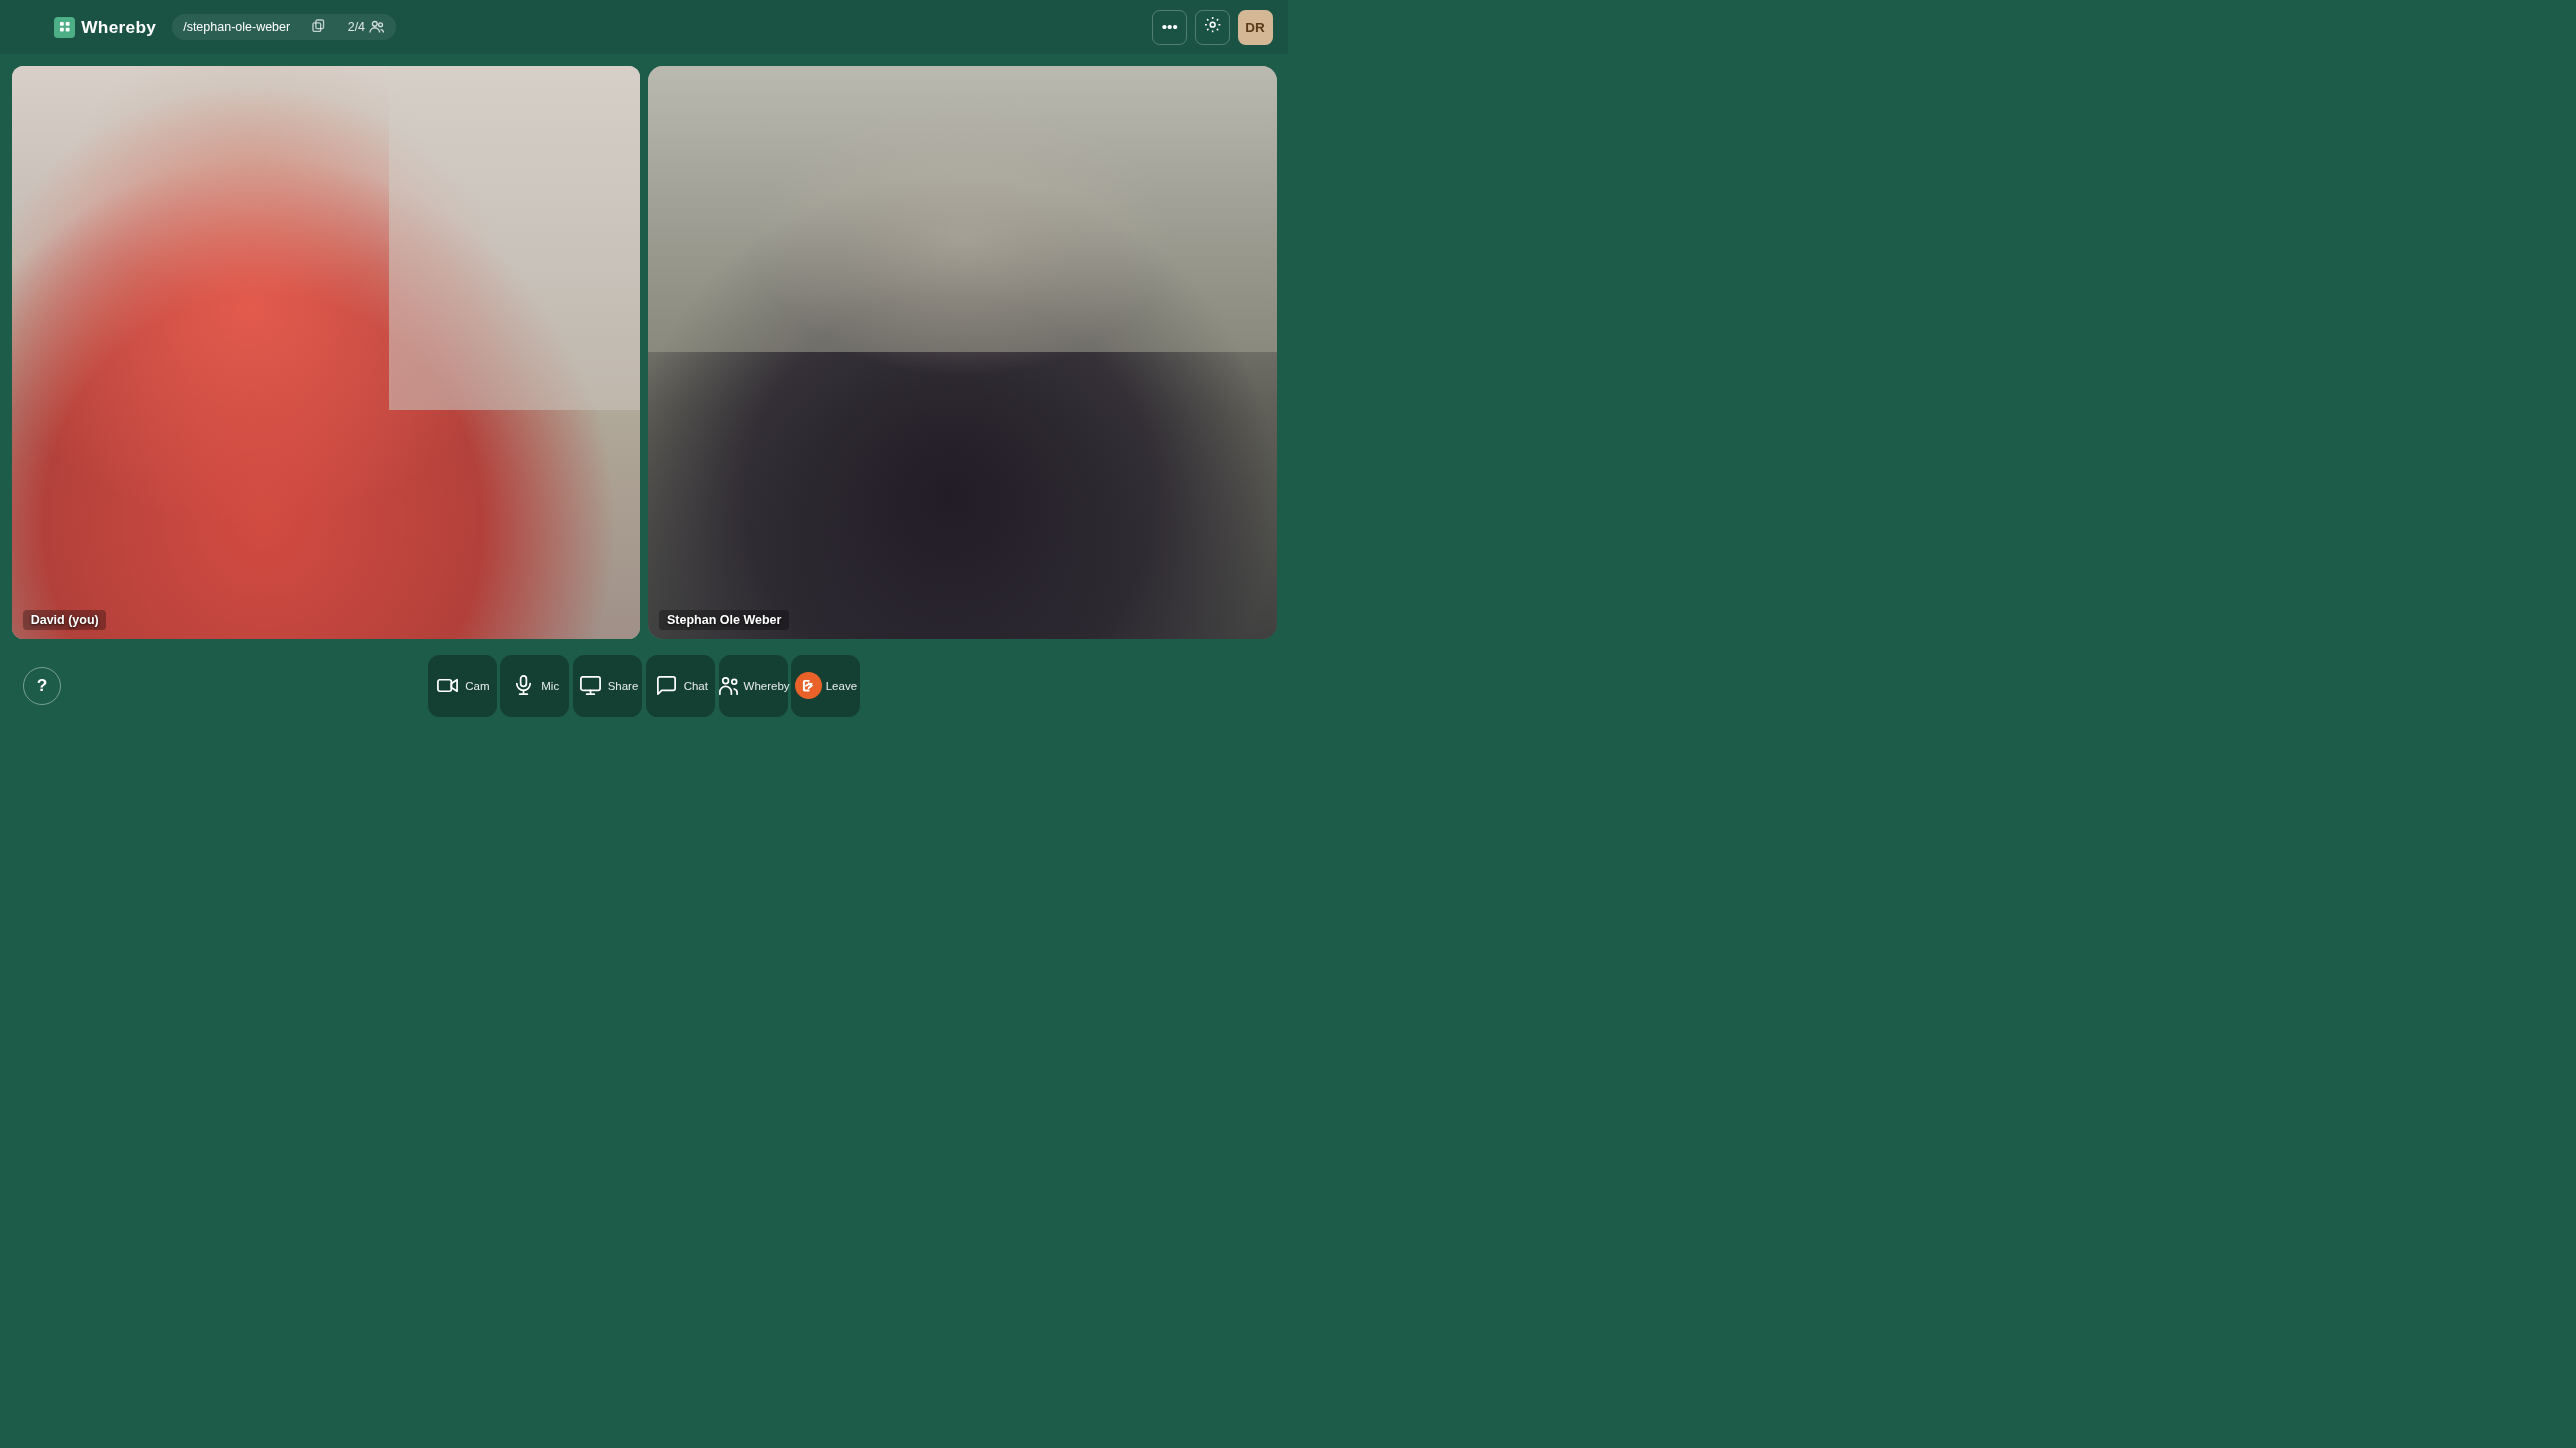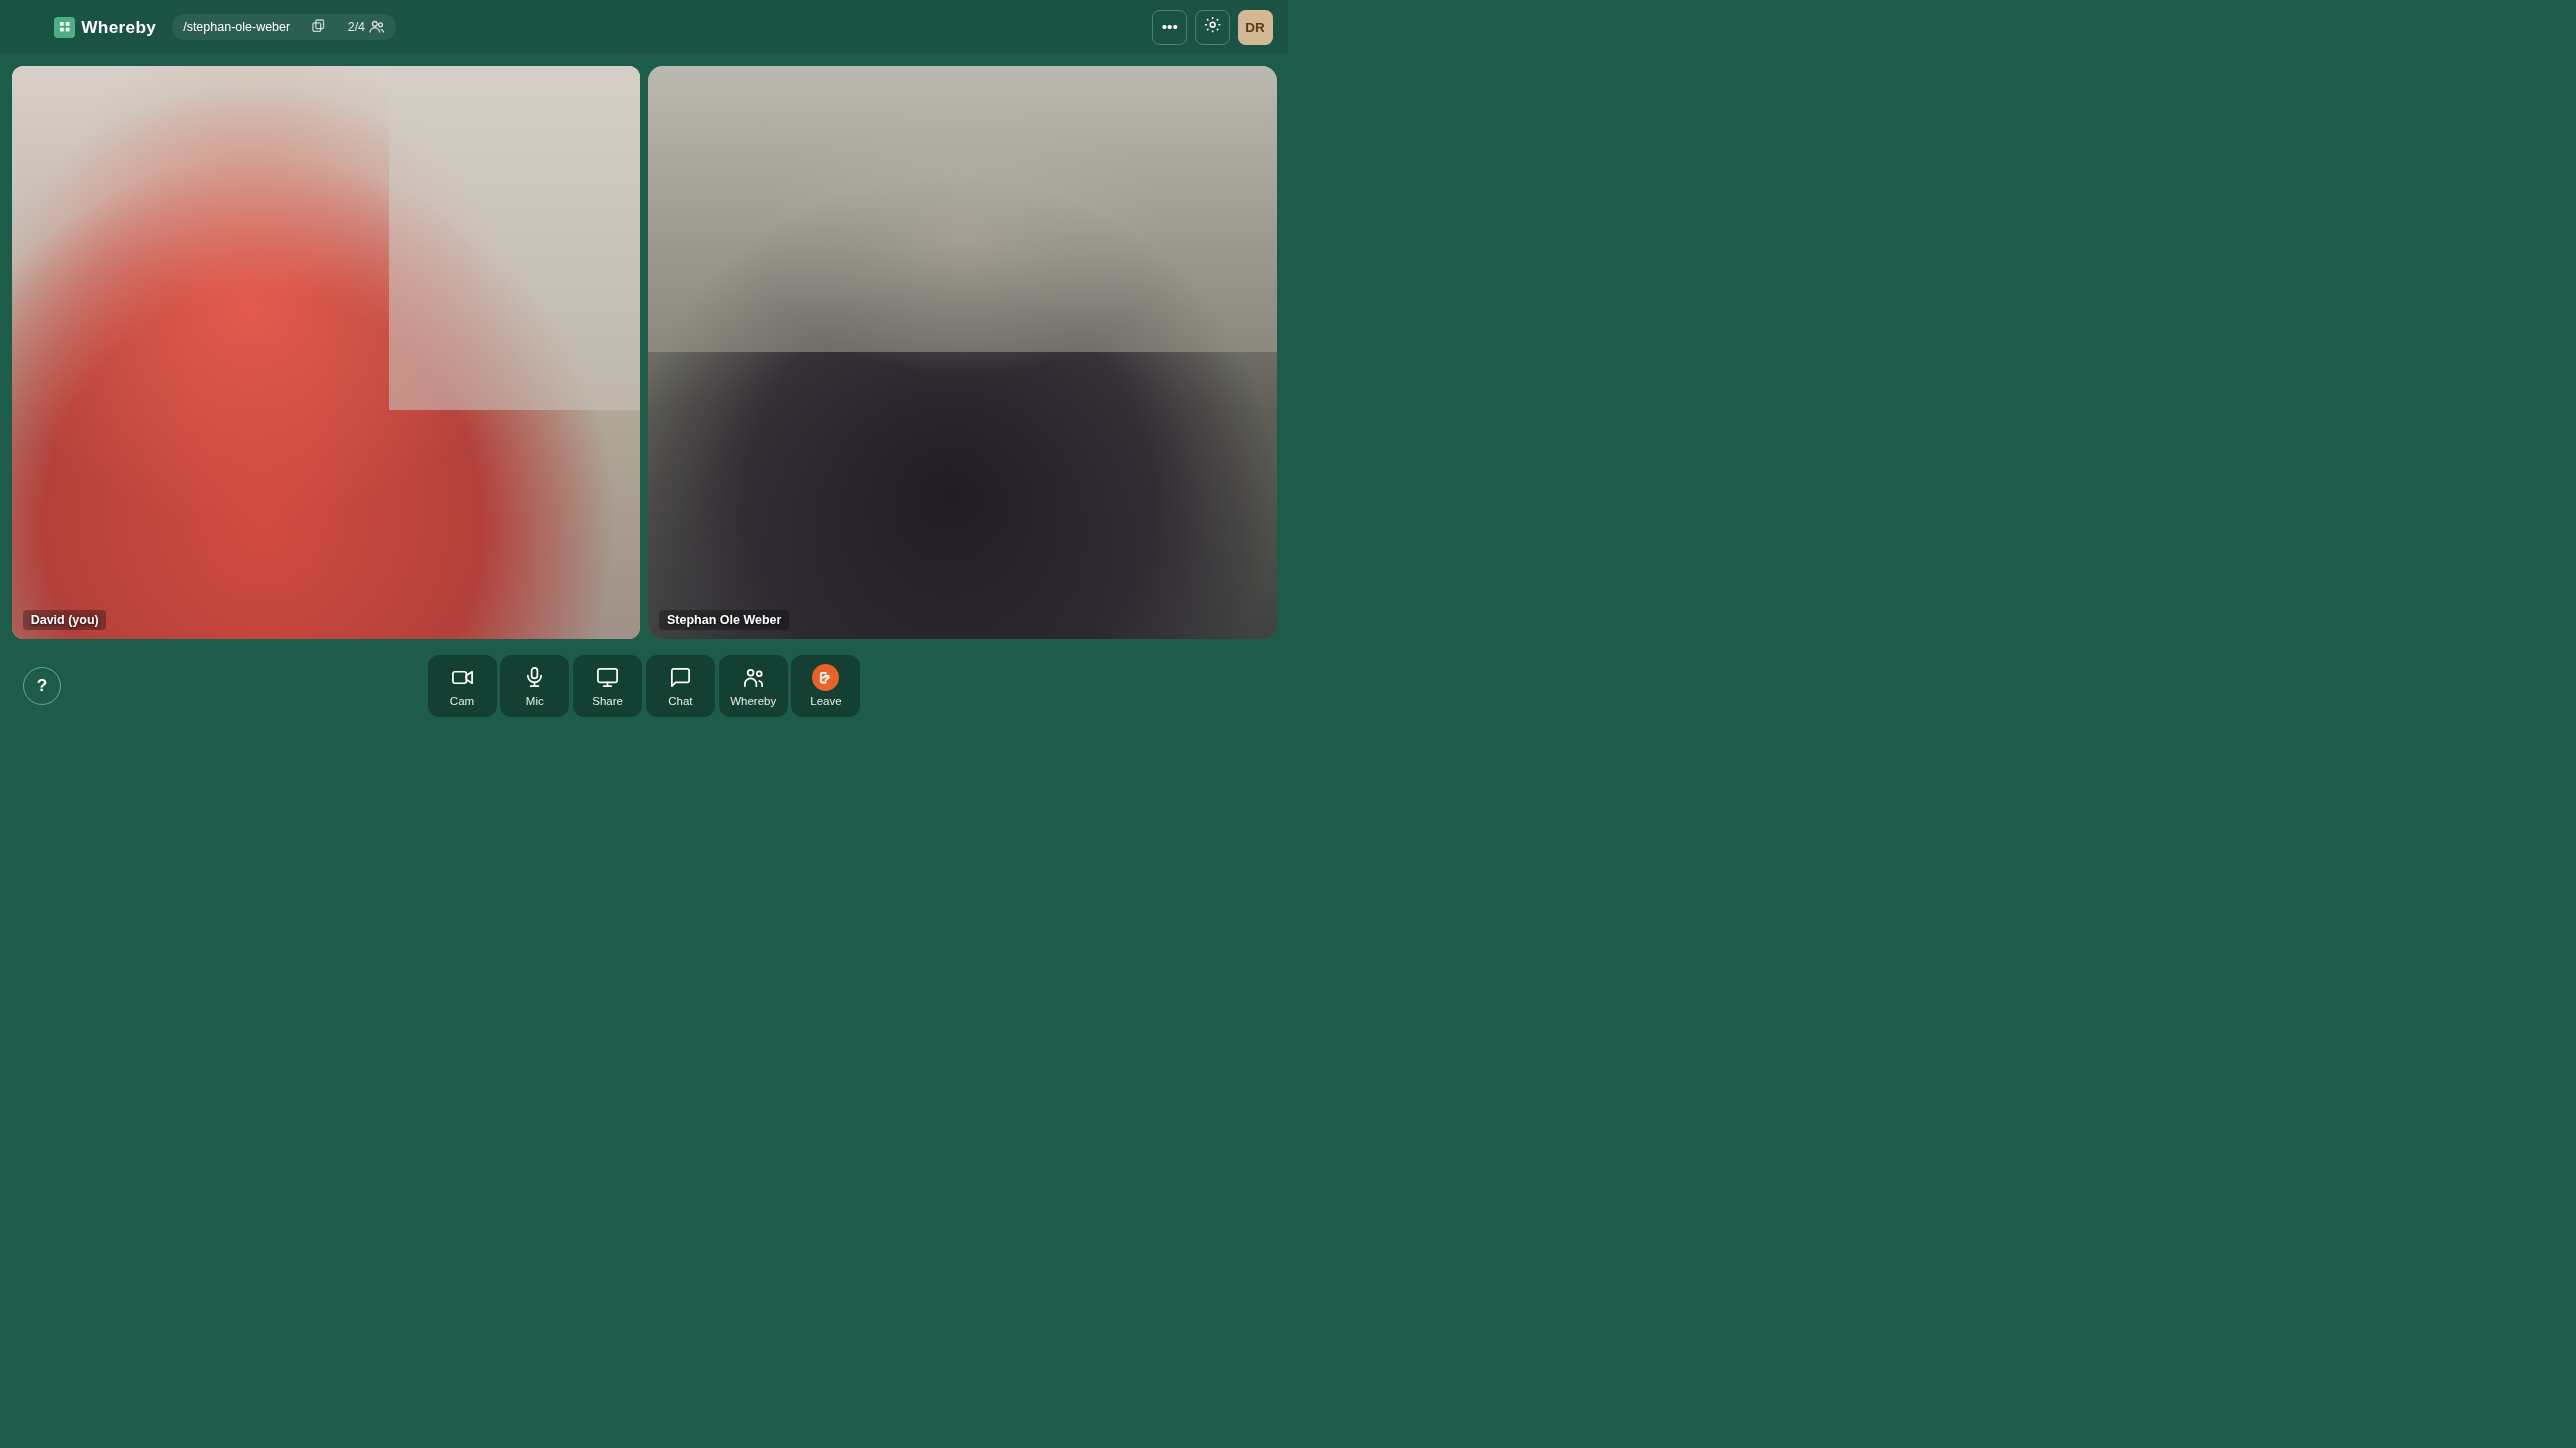--- a/index.html
+++ b/index.html
@@ -220,21 +220,21 @@
     }
 
     .toolbar-controls {
       display: flex;
       gap: 3.8px;
       align-items: center;
     }
 
     .toolbar-btn {
       display: flex;
-      flex-direction: column;
+      flex-direction: row;
       align-items: center;
       justify-content: center;
       gap: 3.8px;
       width: 69px;
       height: 62px;
       border-radius: 11.5px;
       background: rgba(0,0,0,0.3);
       border: none;
       cursor: pointer;
       color: white;

